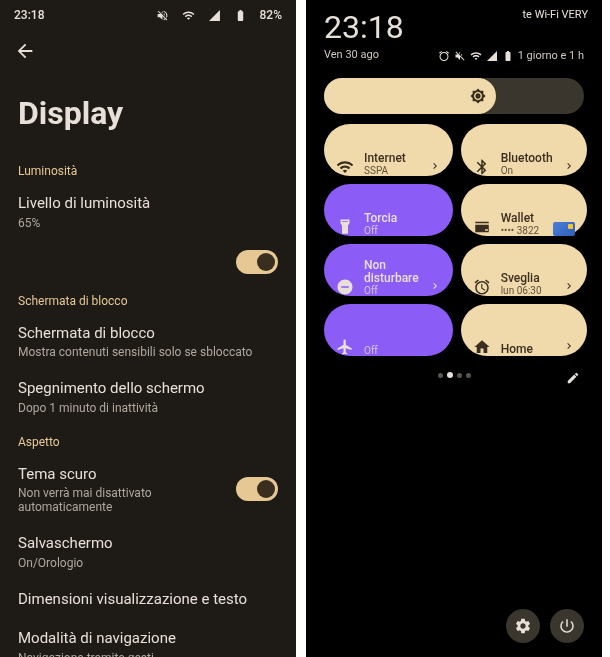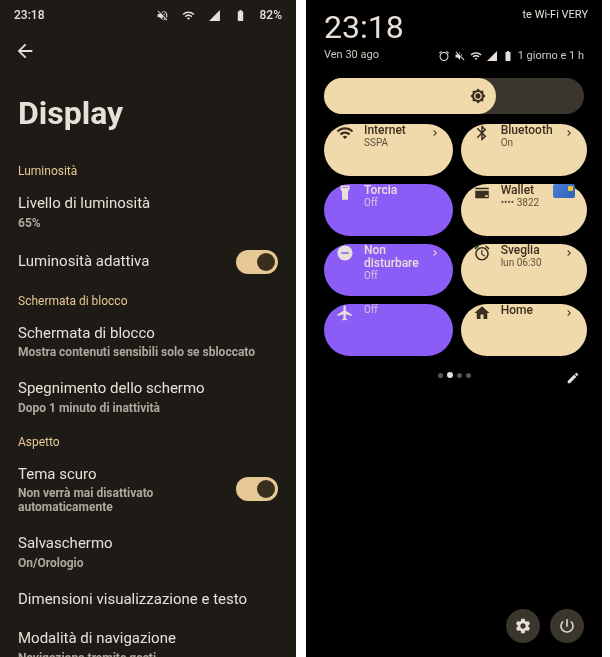--- a/index.html
+++ b/index.html
@@ -14,38 +14,38 @@
 .status-right svg { width: 13px; height: 13px; fill: #e8e0d8; }
 
 
 .back-btn { padding: 16px 14px 0; }
 .back-btn svg { width: 22px; height: 22px; fill: #e8e0d8; }
 .page-title { font-size: 32px; font-weight: 700; padding: 28px 18px 22px; color: #e8e0d8; }
 .section-label { font-size: 12px; color: #e6c894; padding: 10px 18px 6px; }
 .setting-row { display: flex; justify-content: flex-end; align-items: center; padding: 10px 18px; }
 .setting-text { flex: 1; }
 .setting-title { font-size: 15px; color: #e8e0d8; line-height: 1.3; }
-.setting-sub { font-size: 12px; color: #b0a89f; margin-top: 2px; font-weight: bold; }
+.setting-sub { font-size: 12px; color: #b0a89f; margin-top: 2px; }
 .toggle { width: 42px; height: 24px; background: #e6c894; border-radius: 12px; position: relative; flex-shrink: 0; }
 .toggle::after { content: ''; position: absolute; width: 18px; height: 18px; background: #3a2f1f; border-radius: 50%; top: 3px; right: 3px; }
 
 
 .qs-header { padding: 8px 18px 2px; }
 .qs-time { font-size: 32px; font-weight: 400; color: #e8e0d8; }
 .qs-date-row { display: flex; justify-content: space-between; align-items: center; font-size: 11px; color: #cfc8bf; gap: 44px; }
 .qs-top-right { position: absolute; top: 8px; right: 14px; font-size: 11px; display: flex; align-items: flex-start; gap: 3px; }
 .qs-status-row { display: flex; align-items: center; gap: 4px; justify-content: flex-end; margin-top: 3px; font-size: 11px; }
 .qs-status-row svg { width: 12px; height: 12px; fill: #e8e0d8; }
 
 .brightness-slider { margin: 14px 18px 10px; height: 36px; background: #3a352d; border-radius: 18px; position: relative; }
 .brightness-fill { position: absolute; left: 0; top: 0; bottom: 0; width: 66%; background: #f0d9ab; border-radius: 18px; display: flex; align-items: center; justify-content: flex-end; padding-right: 10px; }
 .brightness-fill svg { width: 16px; height: 16px; fill: #3a2f1f; }
 
 .tiles-grid { display: grid; grid-template-columns: 1fr 1fr; gap: 8px; padding: 0 18px; }
-.tile { height: 52px; border-radius: 26px; display: flex; align-items: flex-start; padding: 0 12px; gap: 10px; position: relative; }
+.tile { height: 52px; border-radius: 26px; display: flex; align-items: flex-end; padding: 0 12px; gap: 10px; position: relative; }
 .tile-on { background: #f0d9ab; color: #3a2f1f; }
 .tile-off { background: #8b5cf6; color: #e8e0d8; }
 .tile-icon { width: 18px; height: 18px; flex-shrink: 0; display: flex; align-items: center; justify-content: center; }
 .tile-icon svg { width: 18px; height: 18px; }
 .tile-on .tile-icon svg { fill: #3a2f1f; }
 .tile-off .tile-icon svg { fill: #e8e0d8; }
 .tile-text { flex: 1; min-width: 0; }
 .tile-title { font-size: 12px; font-weight: 500; line-height: 1.1; }
 .tile-sub { font-size: 10px; opacity: 0.8; line-height: 1.1; }
 .tile-chevron { flex-shrink: 0; }
@@ -99,23 +99,20 @@
   <div class="section-label">Luminosità</div>
 
   <div class="setting-row">
     <div class="setting-text">
       <div class="setting-title">Livello di luminosità</div>
       <div class="setting-sub">65%</div>
     </div>
   </div>
 
   <div class="setting-row">
-    <div class="setting-text">
-      <div class="setting-title">Luminosità adattiva</div>
-    </div>
     <div class="toggle"></div>
   </div>
 
   <div class="section-label">Schermata di blocco</div>
 
   <div class="setting-row">
     <div class="setting-text">
       <div class="setting-title">Schermata di blocco</div>
       <div class="setting-sub">Mostra contenuti sensibili solo se sbloccato</div>
     </div>

